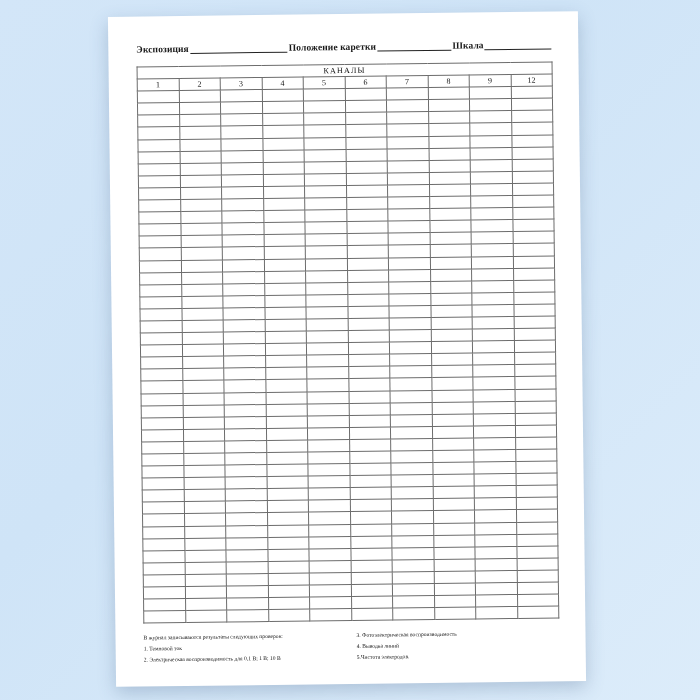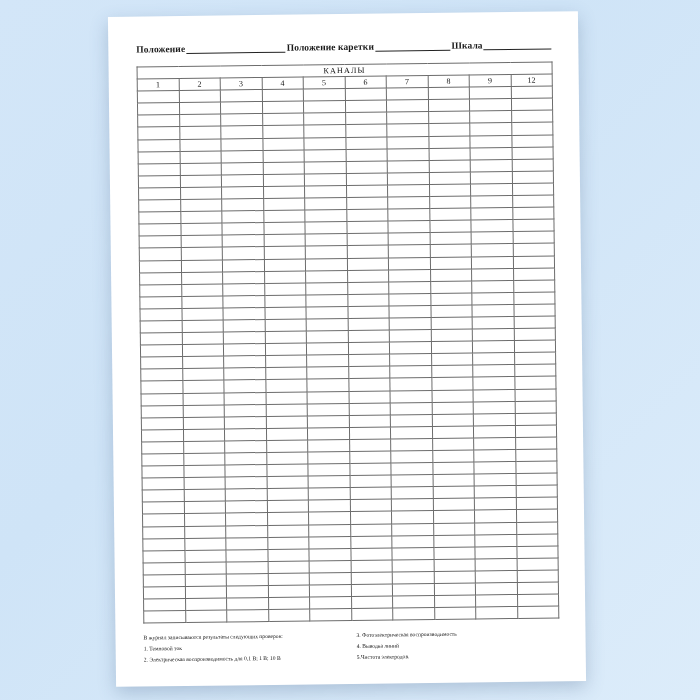--- a/index.html
+++ b/index.html
@@ -107,21 +107,21 @@
   .note-head { white-space: nowrap; }
 </style>
 </head>
 <body>
 
 <div id="stage">
   <div id="sheet">
     <div class="sheet-inner">
 
       <div class="header-line">
-        <span class="hdr-label">Положение</span>
+        <span class="hdr-label">Экспозиция</span>
         <span class="hdr-rule r1"></span>
         <span class="hdr-label">Положение каретки</span>
         <span class="hdr-rule r2"></span>
         <span class="hdr-label">Шкала</span>
         <span class="hdr-rule r3"></span>
       </div>
 
       <table class="channels">
         <thead>
           <tr>

